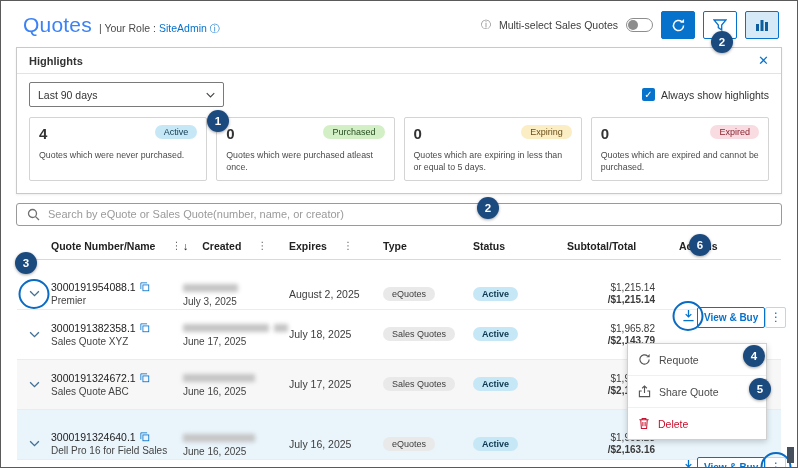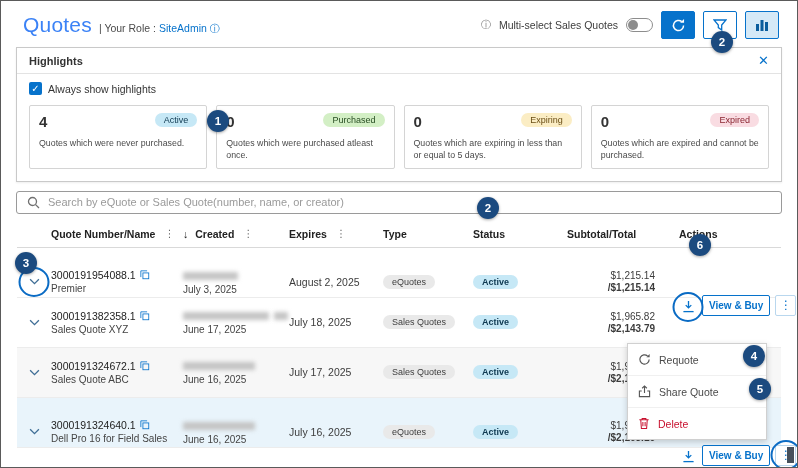--- a/index.html
+++ b/index.html
@@ -46,34 +46,34 @@
 
   
   .searchbar{margin:9px 15px 8px;height:23px;border:1px solid #9a9a9a;border-radius:3px;display:flex;align-items:center;padding:0 10px;gap:8px;background:#fff;}
   .searchbar input{flex:1;border:none;outline:none;font-size:11px;color:#333;background:transparent;font-family:inherit;}
   .searchbar input::placeholder{color:#9a9a9a;}
 
   
   .table{padding:0 16px;}
   .thead,.tr{display:grid;grid-template-columns:34px 132px 106px 94px 90px 94px 104px 1fr;align-items:center;}
   .thead{height:26px;border-bottom:1px solid #d9d9d9;font-size:10.5px;font-weight:bold;color:#222;}
-  .th{display:flex;gap:7px;white-space:nowrap;}
+  .th{display:flex;gap:14px;white-space:nowrap;}
   .colmenu{color:#666;font-weight:normal;font-size:10px;margin-left:2px;cursor:pointer;}
   .sort{color:#222;font-weight:normal;cursor:pointer;}
   .tr{height:50px;border-bottom:1px solid #ececec;font-size:10.5px;color:#3c3c3c;}
   .tr.alt{background:#f7f7f7;}
   .tr.sel{background:#e9f4fb;}
   .td.expand{display:flex;justify-content:center;cursor:pointer;}
   .qnum{font-weight:normal;color:#222;font-size:10.5px;display:flex;align-items:center;gap:4px;white-space:nowrap;}
   .qname{font-size:10px;color:#444;margin-top:2px;white-space:nowrap;}
   .blurline{display:inline-block;height:8px;background:#c4c4c4;border-radius:1px;filter:blur(2px);vertical-align:middle;}
   .date{font-size:10px;color:#444;margin-top:3px;}
   .money{text-align:right;padding-right:16px;font-size:10px;color:#3c3c3c;}
   .money .total{font-weight:bold;margin-top:1px;}
-  .actions{display:flex;align-items:flex-end;gap:5px;padding-left:8px;margin-top:47px;}
+  .actions{display:flex;align-items:flex-start;padding-left:8px;margin-top:47px;}
   .dl{cursor:pointer;display:flex;align-items:center;justify-content:center;width:18px;height:18px;}
   .viewbuy{border:1px solid #0672cb;color:#0672cb;background:#fff;font-size:10px;font-weight:bold;padding:4px 6px;border-radius:2px;white-space:nowrap;cursor:pointer;font-family:inherit;}
   .kebab-btn{width:21px;height:21px;border:1px solid #b9d7ee;border-radius:2px;background:#fff;color:#0672cb;font-size:12px;display:flex;align-items:center;justify-content:center;cursor:pointer;}
   .ringed{position:relative;}
   .ringed::after{content:'';position:absolute;left:50%;top:50%;transform:translate(-50%,-50%);width:27px;height:26px;border:2px solid #0a6bc4;border-radius:50%;pointer-events:none;}
 
   
   .menu{position:absolute;left:626px;top:342px;width:140px;background:#fff;border:1px solid #d0d0d0;box-shadow:0 2px 6px rgba(0,0,0,.18);z-index:30;}
   .menu-item{display:flex;align-items:center;gap:8px;padding:9px 10px;font-size:10.5px;color:#4a4a4a;border-bottom:1px solid #f0f0f0;cursor:pointer;background:#fff;}
   .menu-item:last-child{border-bottom:none;}
@@ -122,20 +122,26 @@
       </button>
     </div>
   </header>
 
   <section class="highlights">
     <div class="hl-head">
       <span class="hl-title">Highlights</span>
       <span class="hl-close">✕</span>
     </div>
     <div class="hl-controls">
+      <div class="select">
+        <span>Last 90 days</span>
+        <svg width="9" height="6" viewBox="0 0 12 8">
+            <path d="M1 1.5 6 6.5 11 1.5" fill="none" stroke="#444" stroke-width="1.5"></path>
+          </svg>
+      </div>
       <label class="chk">
         <span class="box">✓</span>
         <span>Always show highlights</span>
       </label>
     </div>
     <div class="hl-cards">
       <div class="card">
         <div class="card-top">
           <span class="count">4</span>
           <span class="pill pill-active">Active</span>

